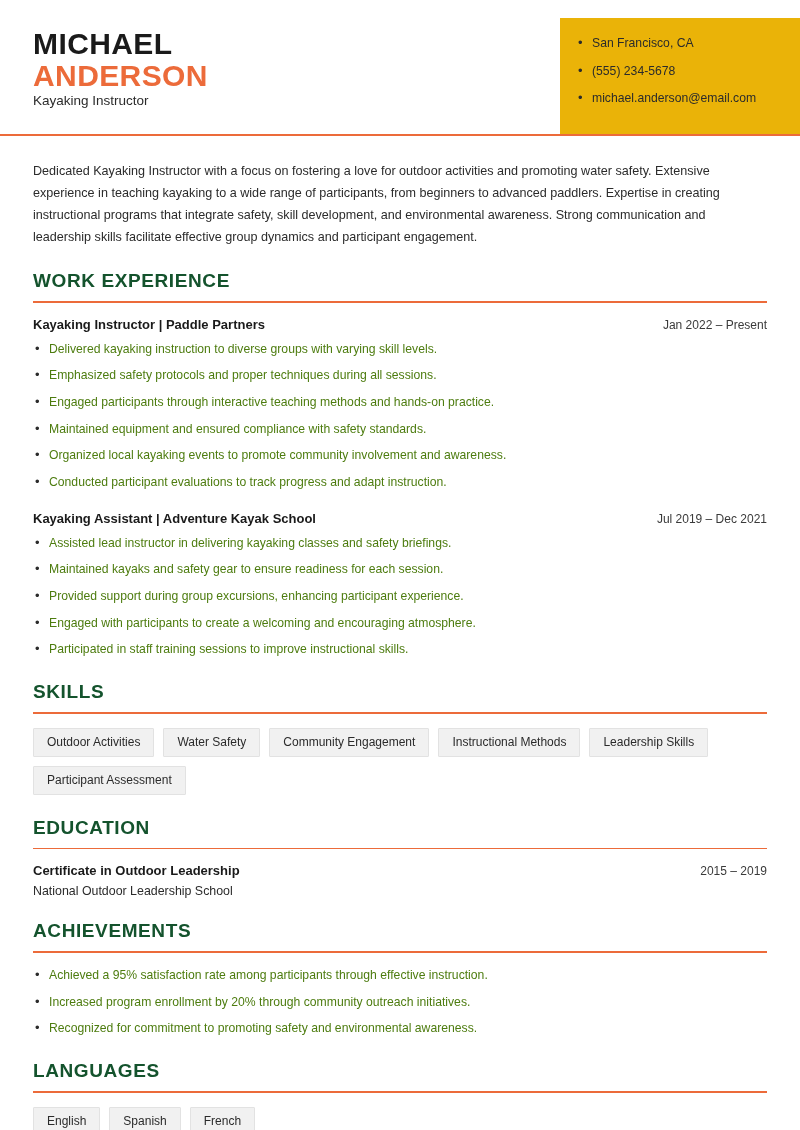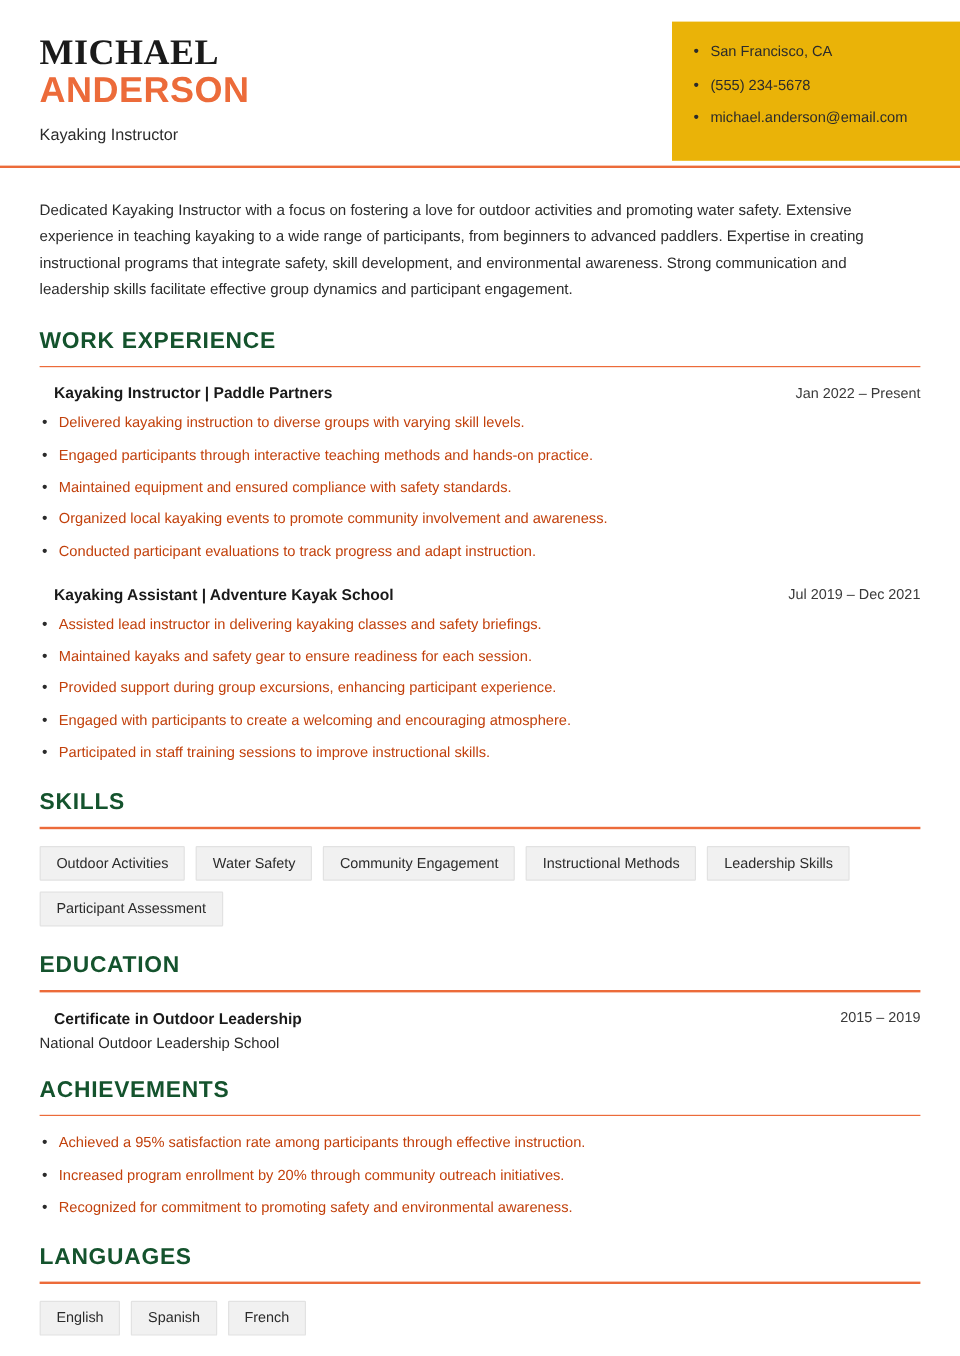--- a/index.html
+++ b/index.html
@@ -28,31 +28,29 @@
   .header-left {
     padding: 10px 0 18px 33px;
     flex: 1 1 auto;
   }
   .name-first {
     font-size: 30px;
     font-weight: bold;
     letter-spacing: 0.4px;
     color: #1a1a1a;
     line-height: 1.08;
-    font-family: Liberation Serif, serif;
   }
   .name-last {
     font-size: 30px;
     font-weight: bold;
     letter-spacing: 0.4px;
     color: #ec6b3a;
     line-height: 1.08;
   }
   .job-title {
-    margin-top: 12px;
     font-size: 13.5px;
     color: #2b2b2b;
   }
   .header-right {
     width: 240px;
     background: #eab308;
     padding: 18px 14px 14px 18px;
     align-self: flex-start;
     margin-top: 0;
     min-height: 98px;
@@ -105,22 +103,21 @@
     height: 1.5px;
     background: #ec6b3a;
     margin-bottom: 14px;
   }
 
   .entry { margin-bottom: 16px; }
   .entry:last-child { margin-bottom: 0; }
   .entry-head {
     display: flex;
     justify-content: space-between;
-    align-items: center;
-    margin-left: 12px;
+    align-items: flex-end;
   }
   .entry-title {
     font-size: 13px;
     font-weight: bold;
     color: #1a1a1a;
   }
   .entry-date {
     font-size: 12px;
     color: #3a3a3a;
     white-space: nowrap;
@@ -132,21 +129,21 @@
     margin-top: 6px;
   }
   .bullets {
     margin-top: 9px;
     list-style: none;
   }
   .bullets li {
     position: relative;
     font-size: 12.2px;
     line-height: 1.45;
-    color: #c2410c;
+    color: #4d7c0f;
     padding-left: 16px;
     margin-bottom: 9px;
   }
   .bullets li:last-child { margin-bottom: 0; }
   .bullets li::before {
     content: "•";
     position: absolute;
     left: 2px;
     top: -1px;
     font-size: 13px;
@@ -198,20 +195,21 @@
       <div class="section-title">WORK EXPERIENCE</div>
       <div class="section-rule"></div>
 
       <div class="entry">
         <div class="entry-head">
           <div class="entry-title">Kayaking Instructor | Paddle Partners</div>
           <div class="entry-date">Jan 2022 – Present</div>
         </div>
         <ul class="bullets">
           <li>Delivered kayaking instruction to diverse groups with varying skill levels.</li>
+          <li>Emphasized safety protocols and proper techniques during all sessions.</li>
           <li>Engaged participants through interactive teaching methods and hands-on practice.</li>
           <li>Maintained equipment and ensured compliance with safety standards.</li>
           <li>Organized local kayaking events to promote community involvement and awareness.</li>
           <li>Conducted participant evaluations to track progress and adapt instruction.</li>
         </ul>
       </div>
 
       <div class="entry" style="margin-top:19px;">
         <div class="entry-head">
           <div class="entry-title">Kayaking Assistant | Adventure Kayak School</div>

